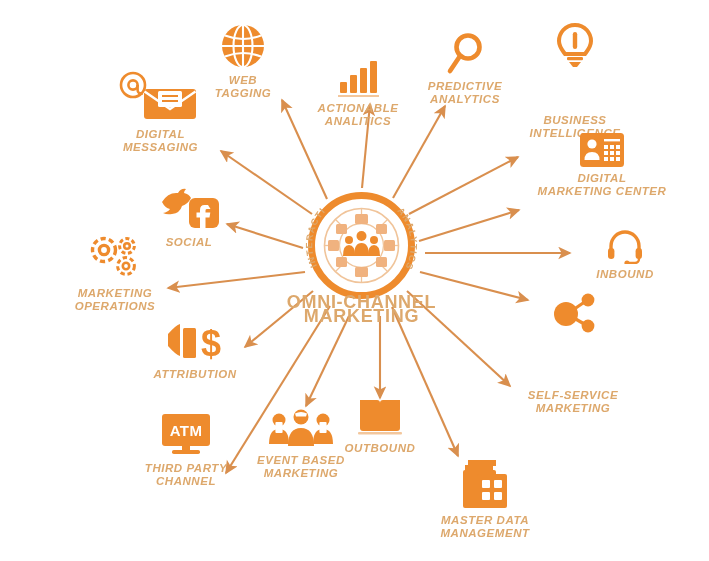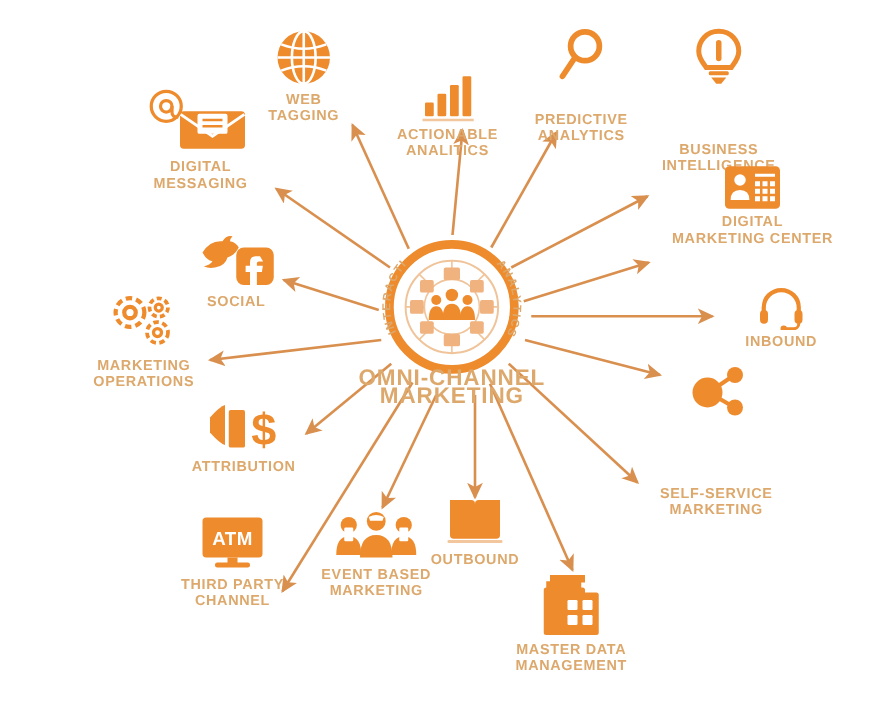--- a/index.html
+++ b/index.html
@@ -2,21 +2,21 @@
 <html><head>
 <meta charset="utf-8">
 <style>
   html,body{margin:0;padding:0;background:#ffffff;}
   body{width:709px;height:561px;overflow:hidden;font-family:"Liberation Sans",sans-serif;}
   #stage{position:relative;width:709px;height:561px;background:#fff;}
   svg#arrows{position:absolute;left:0;top:0;width:709px;height:561px;}
 
   .node{position:absolute;display:flex;flex-direction:column;align-items:center;justify-content:flex-start;text-align:center;}
   .node .ico{display:block;line-height:0;}
-  .node .lbl{margin-top:4px;color:#dda86c;font-size:11.5px;font-weight:bold;letter-spacing:.55px;line-height:13px;white-space:pre-line;}
+  .node .lbl{margin-top:4px;color:#dda86c;font-size:11.5px;font-weight:bold;letter-spacing:.55px;line-height:13px;white-space:pre-line;font-style:italic;}
 
   
   #hub{position:absolute;left:304px;top:188px;width:115px;height:115px;}
   #hub svg{display:block;}
   #hubcap{position:absolute;left:279px;top:295px;width:165px;text-align:center;
           color:#dda86c;font-size:18px;font-weight:bold;letter-spacing:.7px;line-height:14px;white-space:pre-line;}
 </style>
 </head>
 <body>
 
@@ -161,21 +161,21 @@
           <rect x="27" y="10" width="7" height="25" rx="1"></rect>
           <rect x="37" y="3" width="7" height="32" rx="1"></rect>
         </g>
         <rect x="5" y="37" width="41" height="2" fill="#f3c79d"></rect>
       </svg>
     </span>
     <span class="lbl">ACTIONABLE
 ANALITICS</span>
   </div>
 
-  <div class="node" style="left:410px;top:22px;width:110px;gap:20px;">
+  <div class="node" style="left:410px;top:32px;width:110px;">
     <span class="ico">
       <svg width="42" height="44" viewBox="0 0 42 44">
         <g fill="none" stroke="#ee8b2d" stroke-width="4.6" stroke-linecap="round">
           <circle cx="24" cy="15" r="11.5"></circle>
           <line x1="16" y1="24" x2="6" y2="39"></line>
         </g>
       </svg>
     </span>
     <span class="lbl">PREDICTIVE
 ANALYTICS</span>
@@ -241,21 +241,21 @@
         <circle cx="19" cy="24" r="12" fill="#ee8b2d"></circle>
         <circle cx="41" cy="10" r="6.4" fill="#ee8b2d"></circle>
         <circle cx="41" cy="36" r="6.4" fill="#ee8b2d"></circle>
       </svg>
     </span>
     <span class="lbl">SELF-SERVICE
 MARKETING</span>
   </div>
 
 
-  <div class="node" style="left:388px;top:458px;width:138px;">
+  <div class="node" style="left:416px;top:458px;width:138px;">
     <span class="ico">
       <svg width="50" height="52" viewBox="0 0 50 52">
         <g fill="#ee8b2d">
           <path d="M8 2 h28 v6 h-28 z"></path>
             <path d="M5 7 h28 v6 h-28 z"></path>
           <rect x="3" y="12" width="33" height="38" rx="2"></rect>
         </g>
         <rect x="17" y="16" width="30" height="34" rx="2" fill="#ee8b2d"></rect>
         <g fill="#fff">
           <rect x="22" y="22" width="8" height="8" rx="1"></rect>

